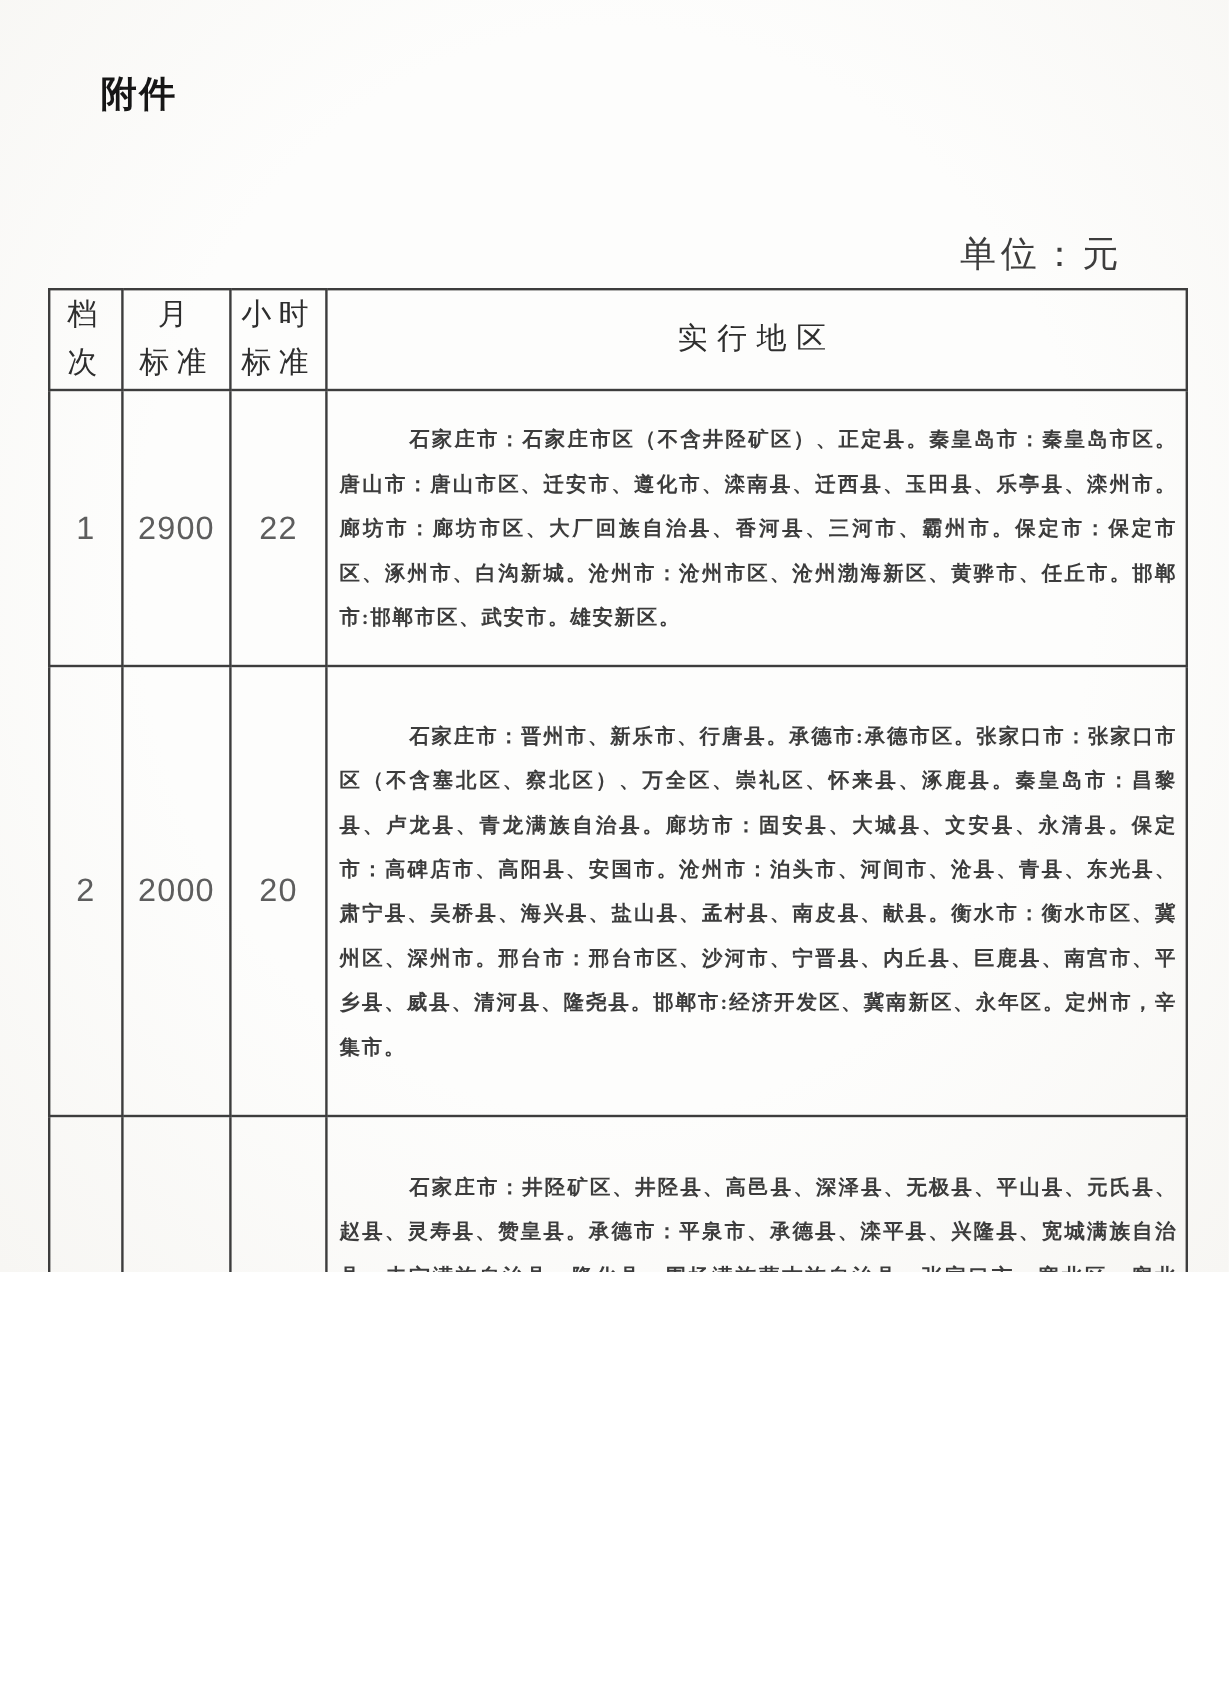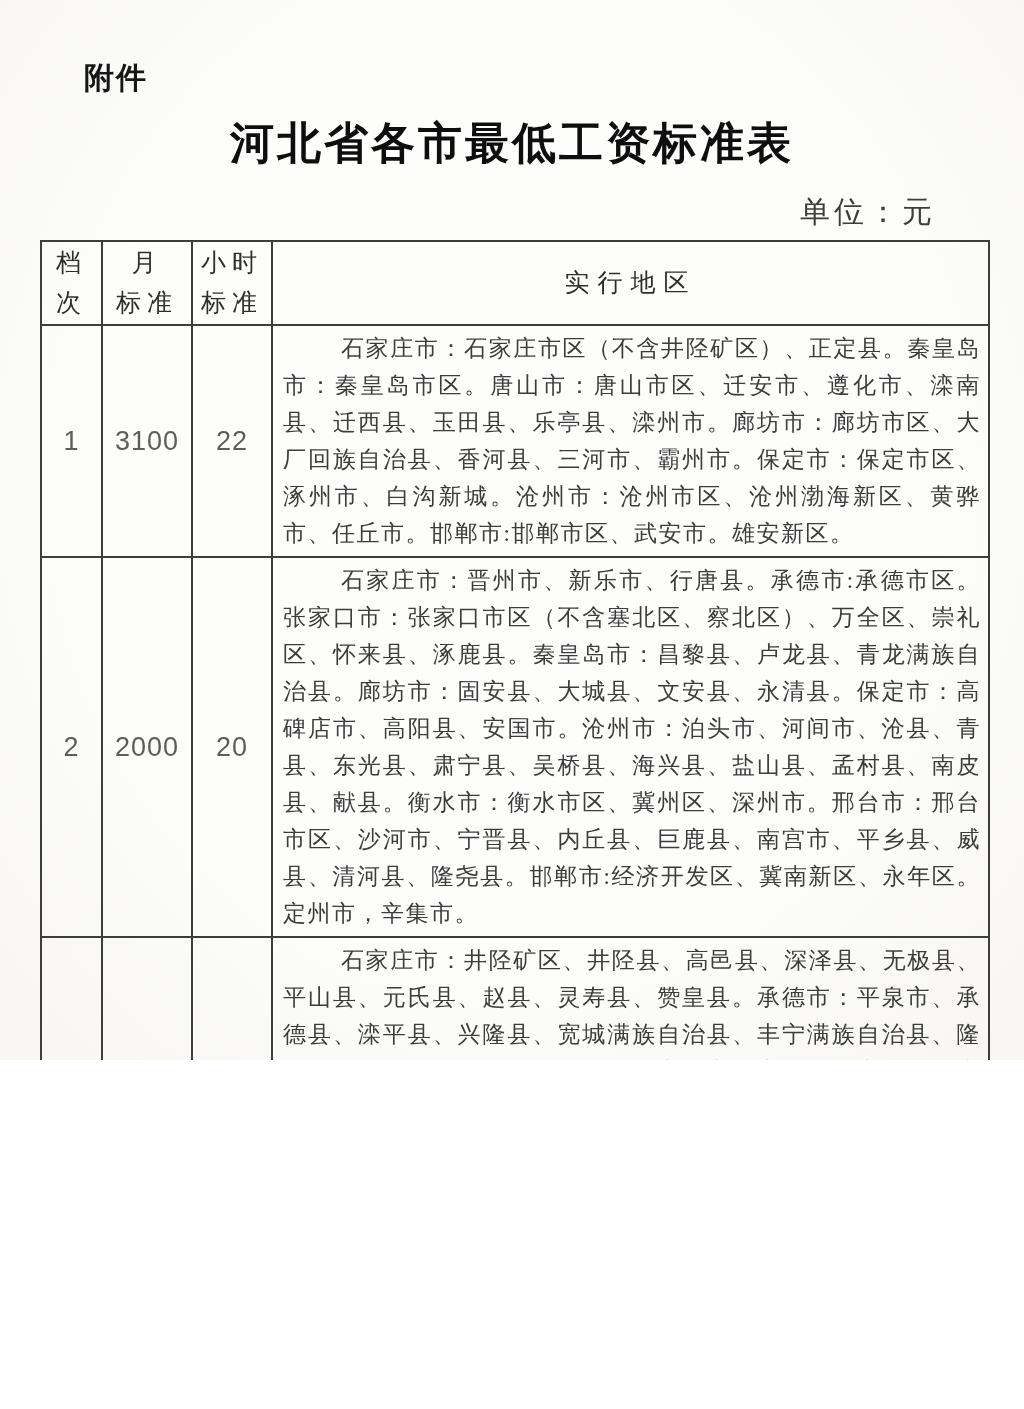--- a/index.html
+++ b/index.html
@@ -77,26 +77,27 @@
     text-align: center;
     font-family: "Liberation Sans", "DejaVu Sans", sans-serif;
     font-size: 27px;
     color: #5d5d5d;
     letter-spacing: 1px;
   }
   td.region-cell {
     padding: 4px 7px 4px 10px;
   }
   td.region-cell p {
-    font-size: 23px;
+    font-size: 17px;
     line-height: 37px;
     letter-spacing: 1.5px;
     color: #3c3c3c;
     text-align: justify;
     text-indent: 58px;
+    font-weight: bold;
   }
   .watermark {
     position: absolute;
     left: 0;
     top: 1352px;
     width: 1024px;
     display: flex;
     align-items: center;
     justify-content: center;
     gap: 8px;
@@ -112,21 +113,20 @@
   }
   .wm-icon { width: 46px; height: 42px; }
 </style>
 </head>
 <body>
 
 <div class="page">
 
   <div class="attachment">附件</div>
 
-  <h1 class="doc-title">河北省各市最低工资标准表</h1>
 
   <div class="unit-note">单位：元</div>
 
   <table class="wage-table">
     <colgroup>
       <col style="width:61px">
       <col style="width:90px">
       <col style="width:80px">
       <col style="width:717px">
     </colgroup>
@@ -137,21 +137,21 @@
         <th>月
 标准</th>
         <th>小时
 标准</th>
         <th class="region-h">实行地区</th>
       </tr>
     </thead>
     <tbody>
       <tr class="row-1">
         <td class="num-cell">1</td>
-        <td class="num-cell">3100</td>
+        <td class="num-cell">2900</td>
         <td class="num-cell">22</td>
         <td class="region-cell">
           <p>石家庄市：石家庄市区（不含井陉矿区）、正定县。秦皇岛市：秦皇岛市区。唐山市：唐山市区、迁安市、遵化市、滦南县、迁西县、玉田县、乐亭县、滦州市。廊坊市：廊坊市区、大厂回族自治县、香河县、三河市、霸州市。保定市：保定市区、涿州市、白沟新城。沧州市：沧州市区、沧州渤海新区、黄骅市、任丘市。邯郸市:邯郸市区、武安市。雄安新区。</p>
         </td>
       </tr>
       <tr class="row-2">
         <td class="num-cell">2</td>
         <td class="num-cell">2000</td>
         <td class="num-cell">20</td>
         <td class="region-cell">

